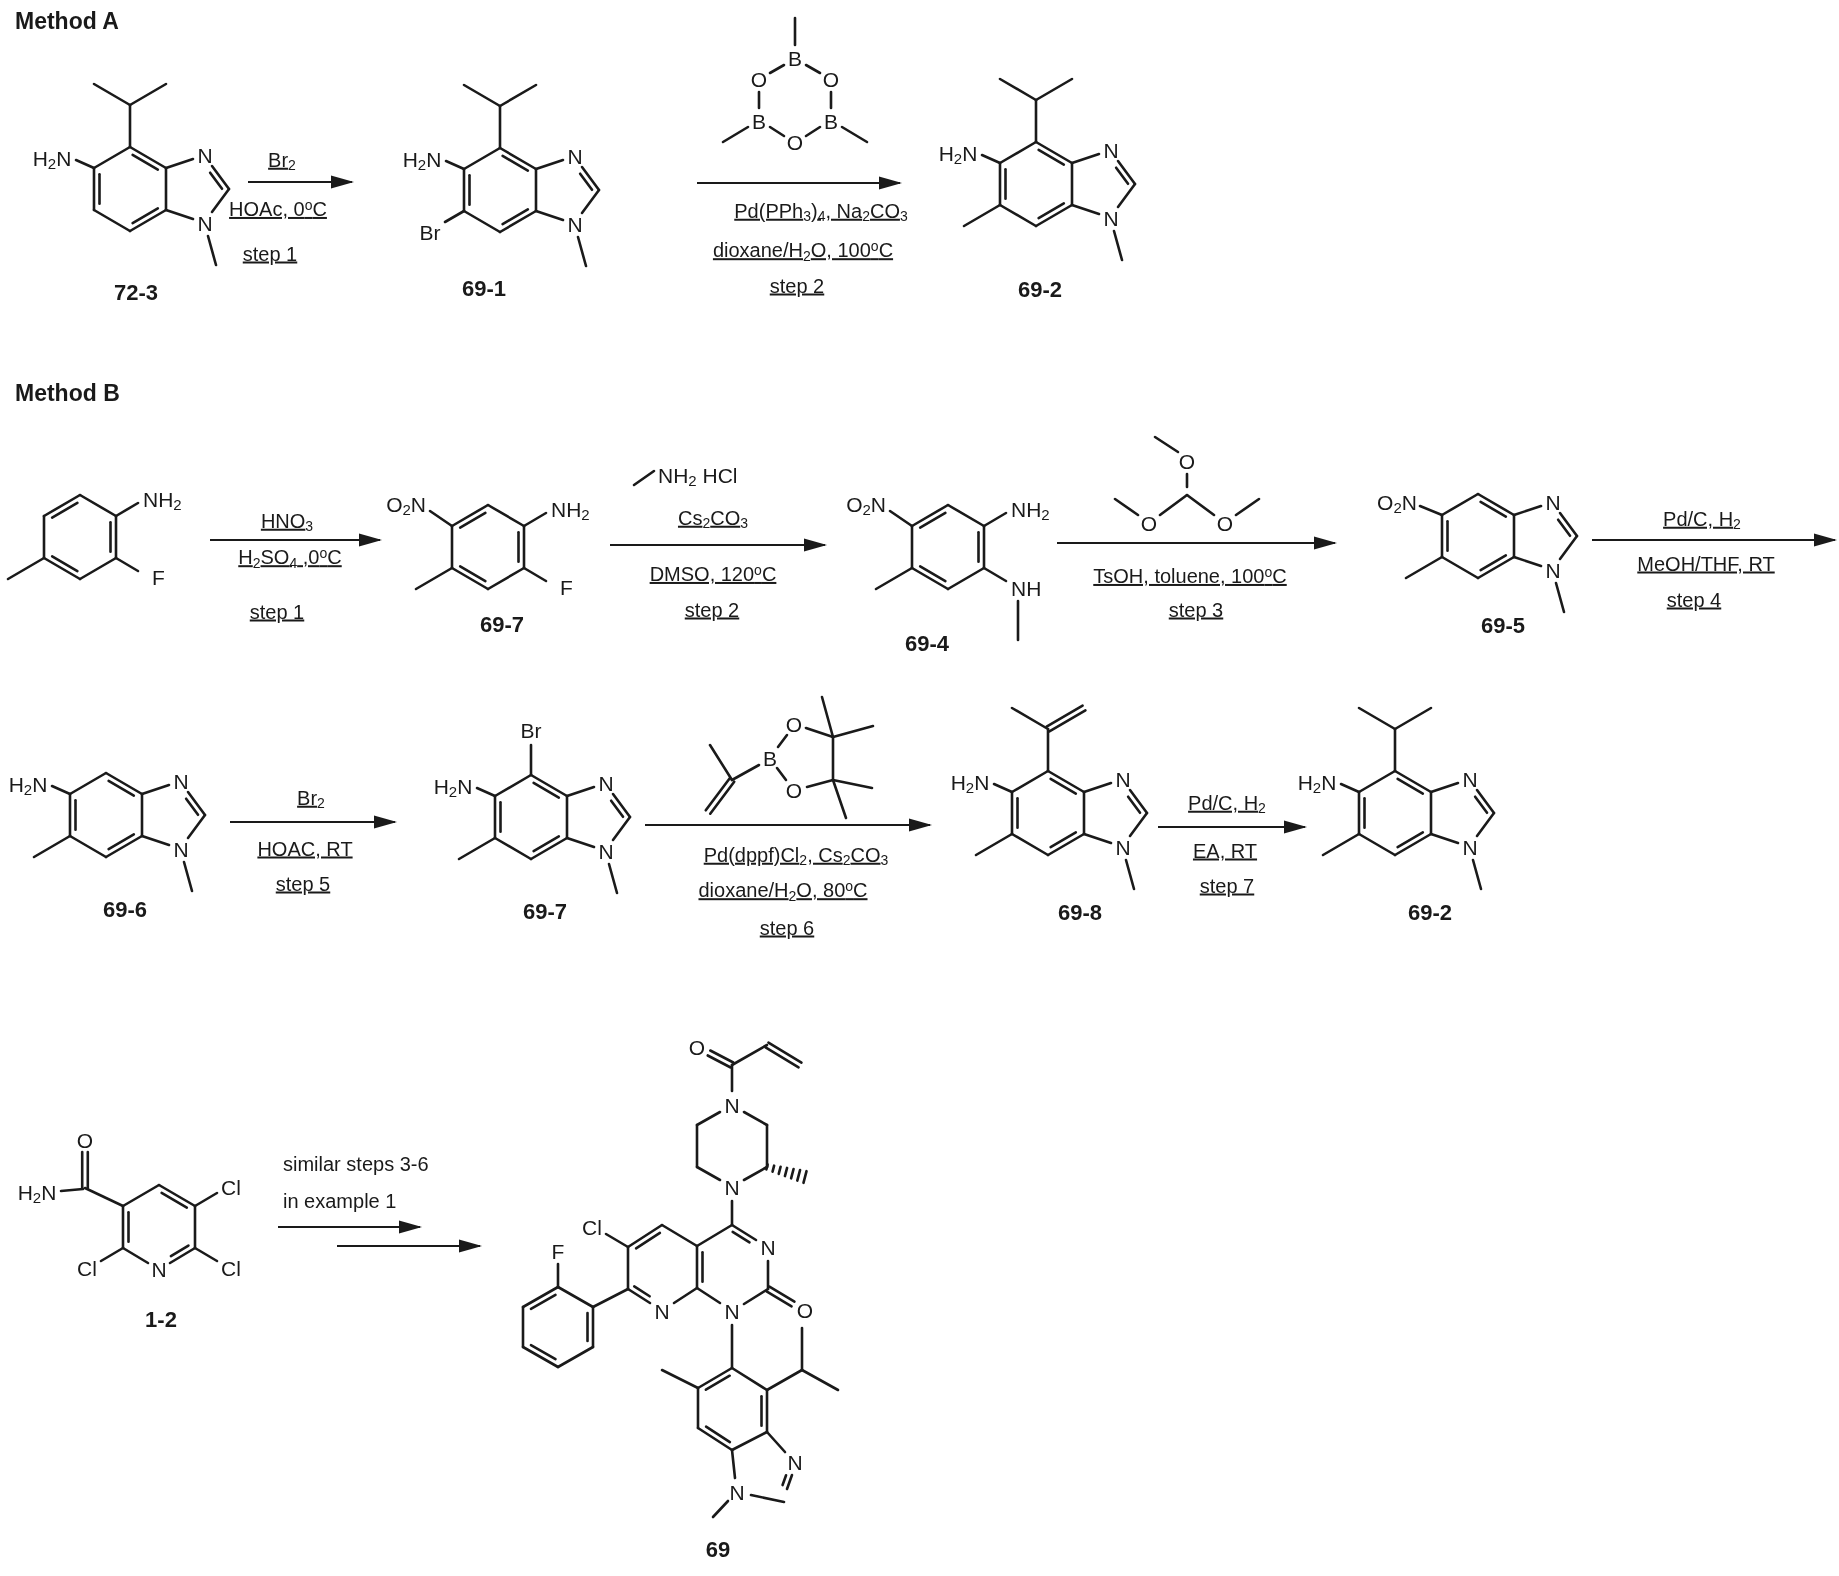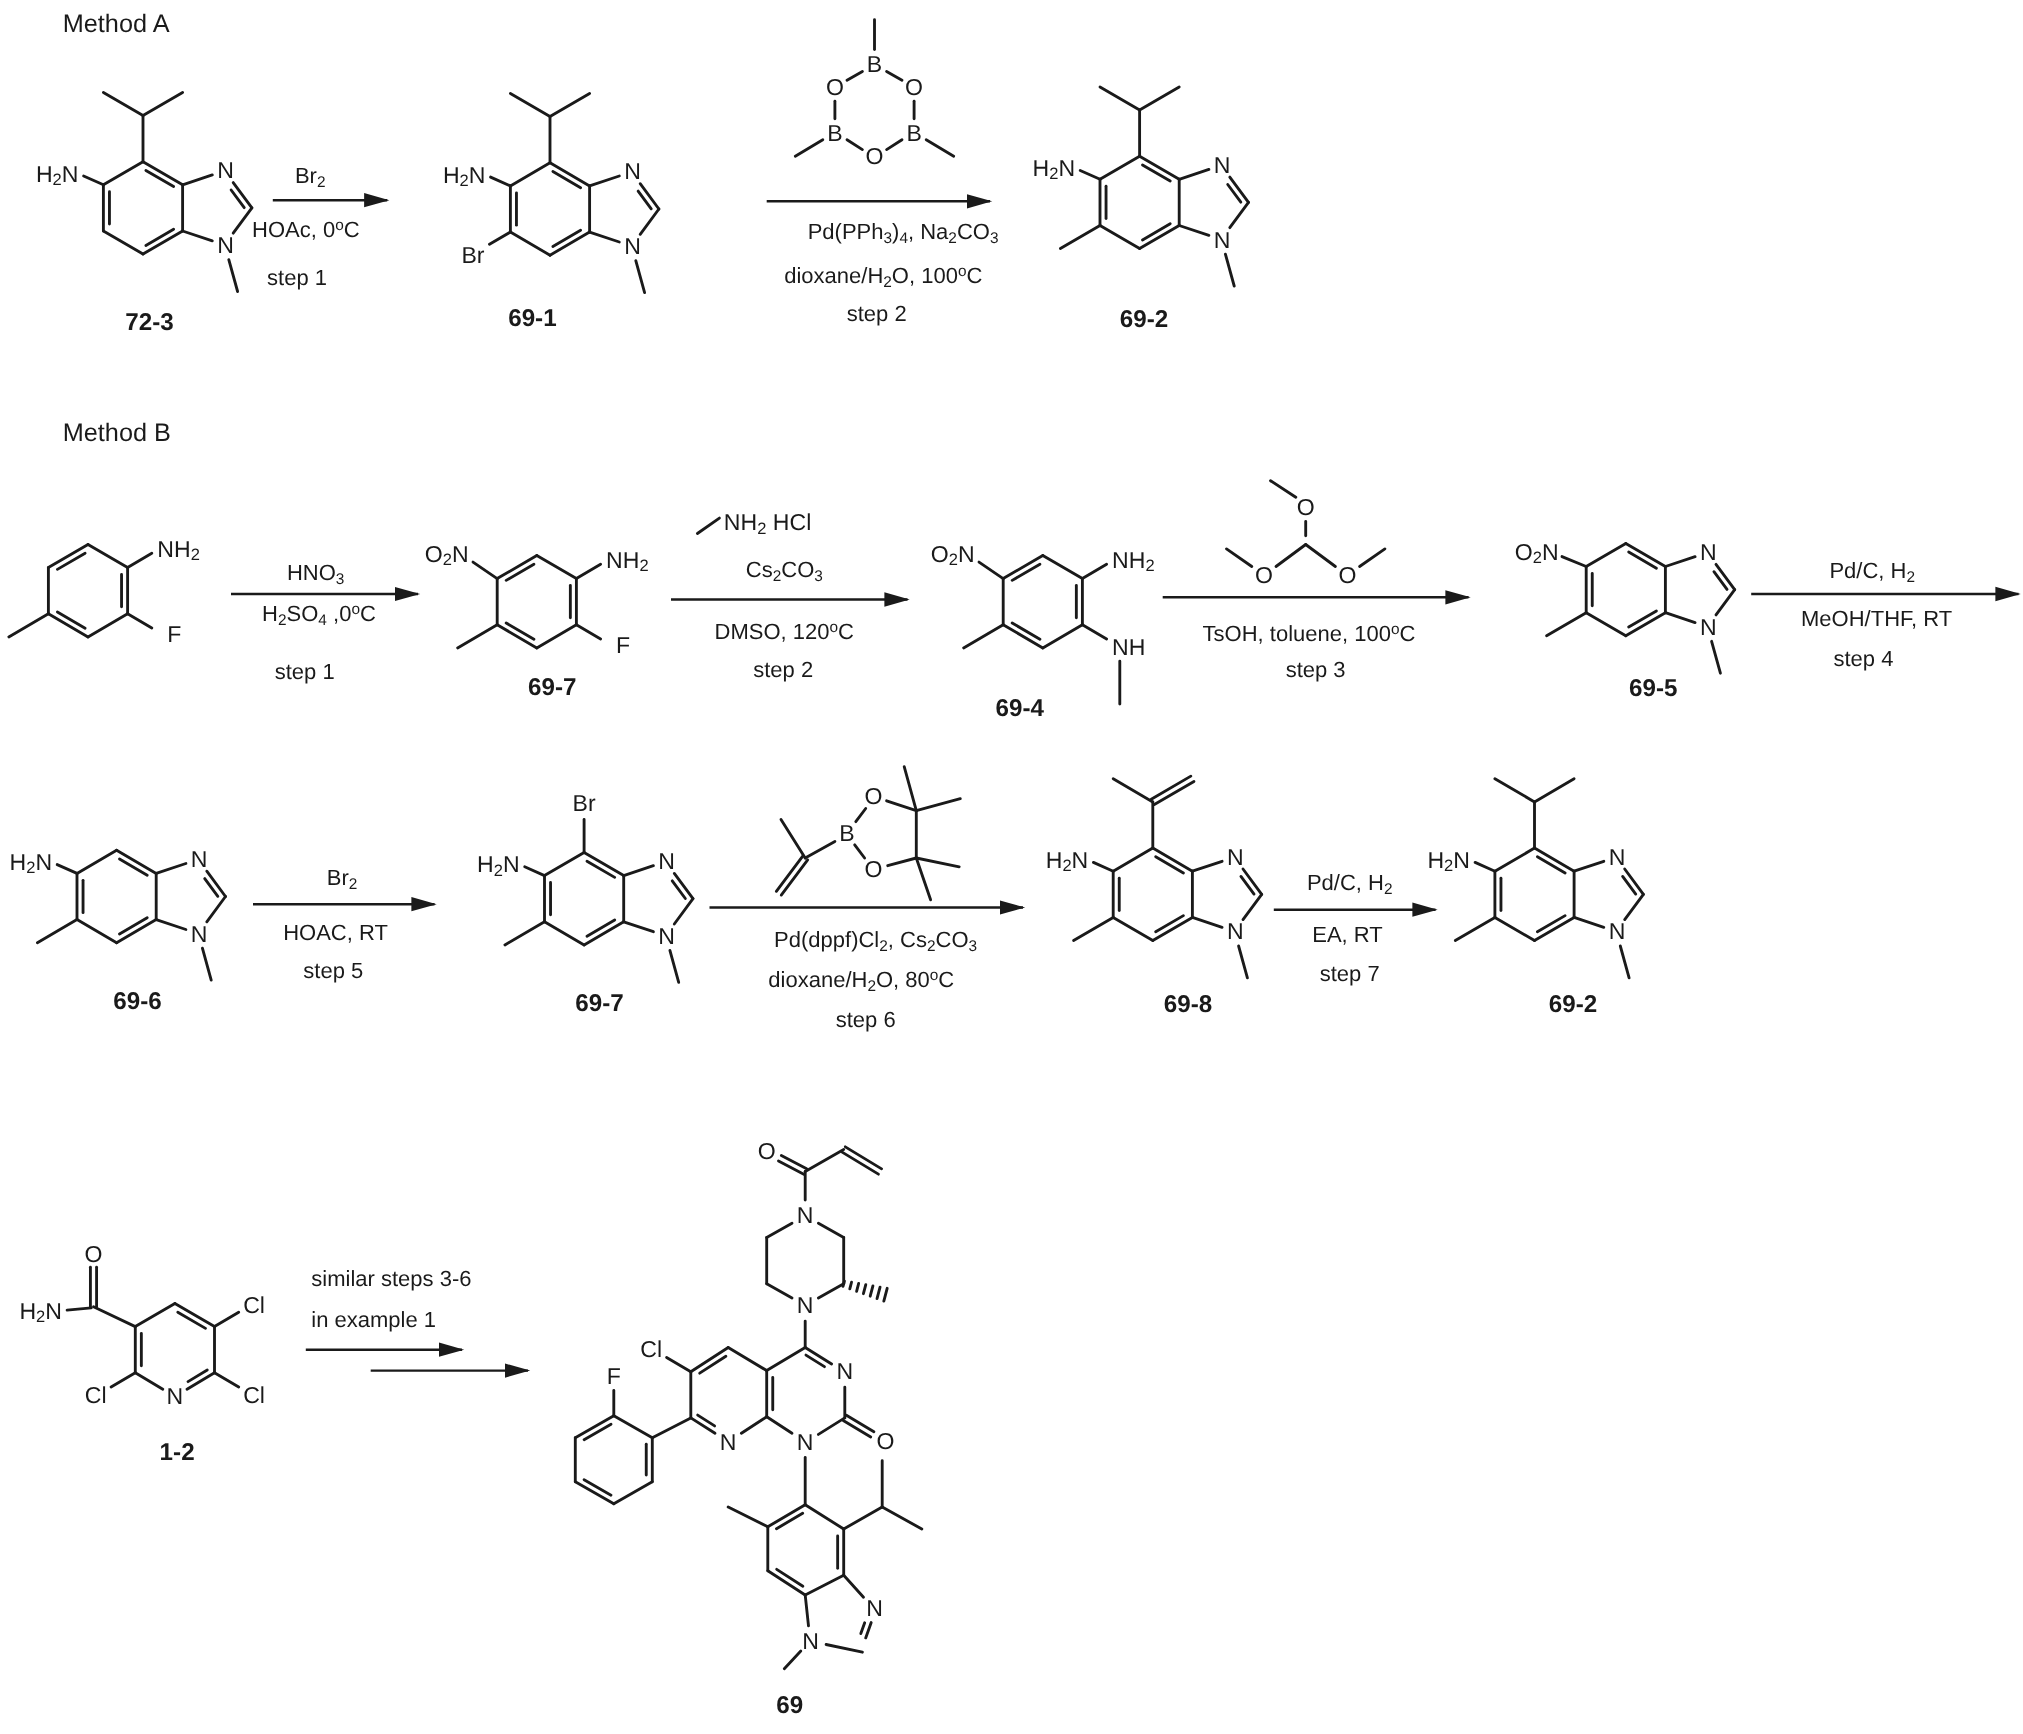--- a/index.html
+++ b/index.html
@@ -6,38 +6,38 @@
   .canvas{
     position:relative;
     width:1839px;height:1576px;
     background:#ffffff;
     font-family:"Liberation Sans", sans-serif;
     color:#1a1a1a;
     overflow:hidden;
   }
   .heading{
     position:absolute;
-    font-size:23px;font-weight:normal;
+    font-size:23px;font-weight:bold;
     white-space:nowrap;
-    margin-left:42px;
   }
   .struct{position:absolute;}
   .struct svg{display:block;overflow:visible;}
   .clabel{
     position:absolute;
     transform:translate(-50%,-50%);
     font-size:22px;font-weight:bold;
     white-space:nowrap;
   }
   .cond{
     position:absolute;
     transform:translate(-50%,-50%);
     font-size:20px;
     white-space:nowrap;
     text-align:center;
+    text-decoration:underline;
   }
   .note-line{
     position:absolute;
     transform:translate(0,-50%);
     font-size:20px;
     white-space:nowrap;
   }
   .sb{font-size:70%;vertical-align:-22%;}
   .sp{font-size:70%;vertical-align:38%;}
   .arrows{position:absolute;left:0;top:0;pointer-events:none;}

